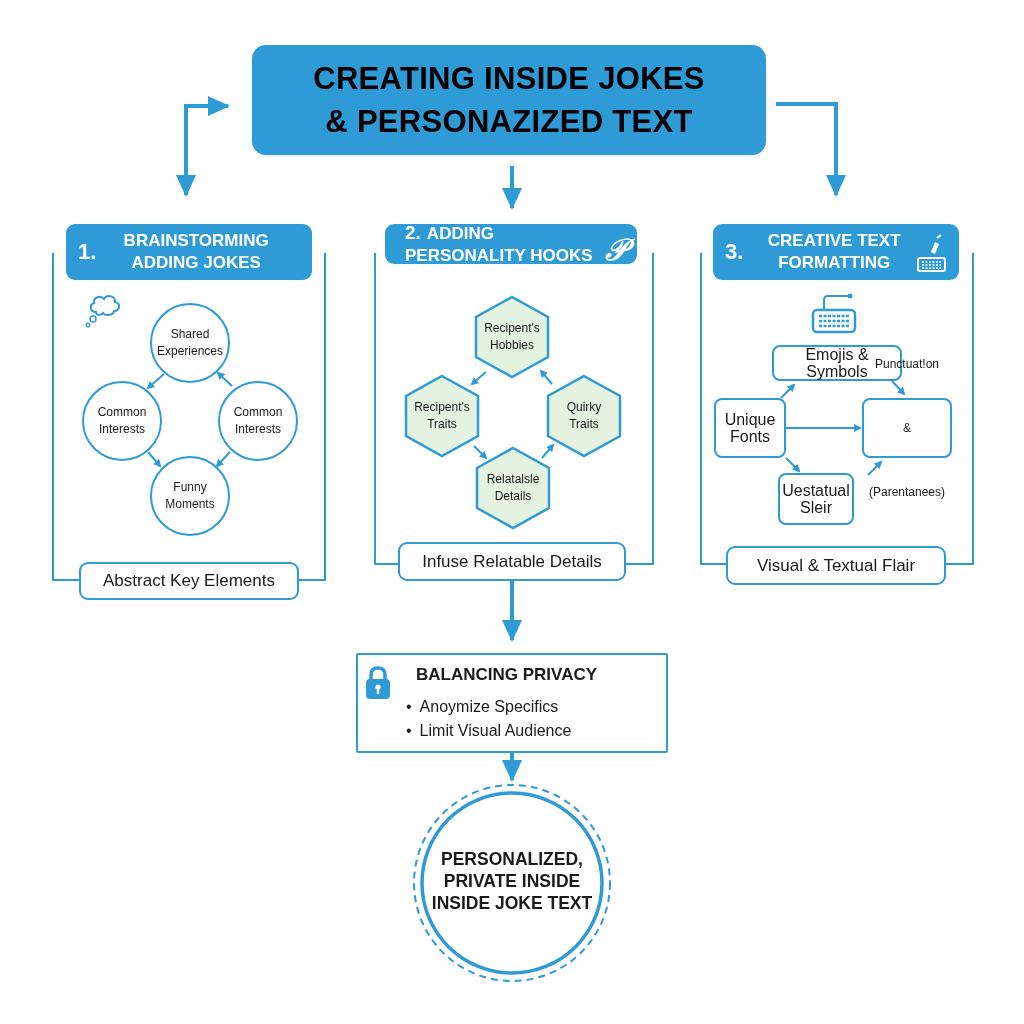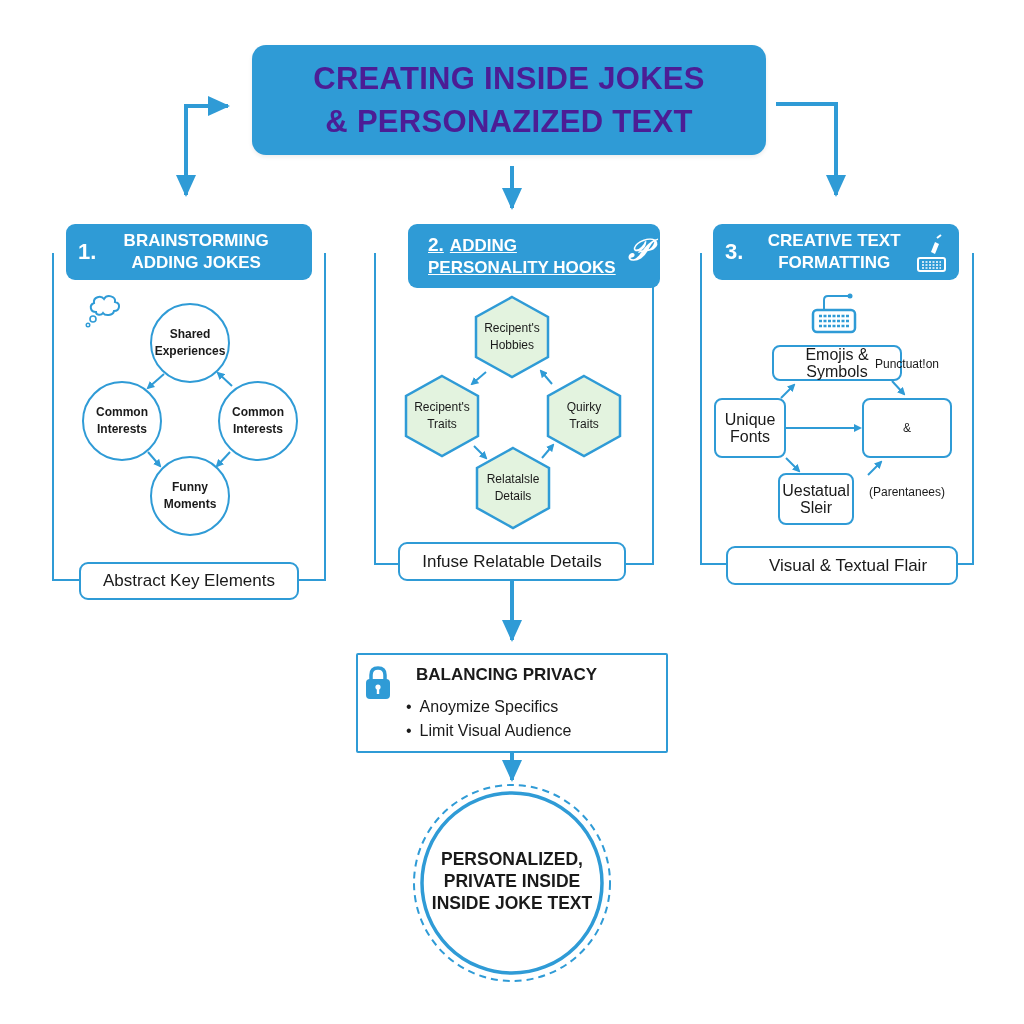--- a/index.html
+++ b/index.html
@@ -3,28 +3,28 @@
 <meta charset="utf-8">
 <style>
   html, body { margin:0; padding:0; }
   body { width:1024px; height:1024px; background:#ffffff; position:relative; overflow:hidden;
          font-family:"Liberation Sans", "DejaVu Sans", sans-serif; color:#1a1a1a; }
   .abs { position:absolute; }
   #connectors { position:absolute; left:0; top:0; width:1024px; height:1024px; pointer-events:none; }
   .title-box { left:252px; top:45px; width:514px; height:110px; background:#2f9bd6; border-radius:14px;
                display:flex; flex-direction:column; align-items:center; justify-content:center;
                box-shadow:0 2px 4px rgba(0,0,0,0.08); }
-  .title-line { color:#4c1d95; font-weight:bold; font-size:31px; letter-spacing:0.3px; line-height:43px; }
+  .title-line { color:#000000; font-weight:bold; font-size:31px; letter-spacing:0.3px; line-height:43px; }
   .panel { border:2.5px solid #2f9bd6; border-top:none; }
   .panel-head { background:#2f9bd6; border-radius:9px; color:#fff; font-weight:bold; display:flex; align-items:center; }
   .ph-num { font-size:22px; margin-right:10px; }
   .ph-text { font-size:17px; line-height:22px; text-align:center; }
   .circle { width:76px; height:76px; border:2.5px solid #2f9bd6; border-radius:50%; background:#fff;
             display:flex; flex-direction:column; align-items:center; justify-content:center;
-            font-size:12px; line-height:17px; text-align:center;font-weight:bold; }
+            font-size:12px; line-height:17px; text-align:center; }
   .hex { width:76px; height:84px; display:flex; flex-direction:column; align-items:center; justify-content:center;
          font-size:12px; line-height:17px; text-align:center; }
   .hex-wrap { position:absolute; width:76px; height:84px; }
   .hex-wrap svg { position:absolute; left:0; top:0; }
   .hex-wrap .hex { position:absolute; left:0; top:0; }
   .rbox { border:2.5px solid #2f9bd6; border-radius:8px; background:#fff; display:flex; flex-direction:column;
           align-items:center; justify-content:center; text-align:center; font-size:16px; line-height:17px; }
   .footer-box { border:2.5px solid #2f9bd6; border-radius:9px; background:#fff; display:flex; align-items:center;
                 justify-content:center; font-size:17px; }
   .privacy { left:356px; top:653px; width:308px; height:96px; border:2.5px solid #2f9bd6; border-radius:2px; background:#fff; }
@@ -107,21 +107,21 @@
   <span>Common</span>
   <span>Interests</span>
 </div>
 <div class="abs circle" style="left:150px; top:456px;">
   <span>Funny</span>
   <span>Moments</span>
 </div>
 <div class="abs footer-box" style="left:79px; top:562px; width:216px; height:34px;">Abstract Key Elements</div>
 
 <div class="abs panel" style="left:374px; top:253px; width:276px; height:310px;"></div>
-<div class="abs panel-head" style="left:408px; top:224px; width:252px; height:64px; padding-left:20px; box-sizing:border-box;text-decoration:underline;">
+<div class="abs panel-head" style="left:385px; top:224px; width:252px; height:40px; padding-left:20px; box-sizing:border-box;">
   <div class="ph-text" style="text-align:left;">
     <div><span class="ph-num" style="font-size:19px; margin-right:6px;">2.</span><span>ADDING</span></div>
     <div>PERSONALITY HOOKS</div>
   </div>
   <span style="position:absolute; right:10px; top:8px; font-size:30px; font-family:'DejaVu Serif', serif; font-style:italic;">𝒫</span>
 </div>
 <div class="hex-wrap" style="left:474px; top:295px;">
   <svg width="76" height="84" viewBox="0 0 76 84">
       <polygon points="38,2 74,22 74,62 38,82 2,62 2,22" fill="#e3f3df" stroke="#2f9bd6" stroke-width="2.5"></polygon>
     </svg>
@@ -188,21 +188,21 @@
 </div>
 <div class="abs rbox" style="left:862px; top:398px; width:86px; height:56px; font-size:12px; line-height:16px;gap:48px;">
   <span>Punctuat!on</span>
   <span>&amp;</span>
   <span>(Parentanees)</span>
 </div>
 <div class="abs rbox" style="left:778px; top:473px; width:72px; height:48px;">
   <span>Uestatual</span>
   <span>Sleir</span>
 </div>
-<div class="abs footer-box" style="left:726px; top:546px; width:216px; height:35px;padding-left:12px;">Visual &amp; Textual Flair</div>
+<div class="abs footer-box" style="left:726px; top:546px; width:216px; height:35px;">Visual &amp; Textual Flair</div>
 
 <div class="abs privacy">
   <svg style="position:absolute; left:6px; top:10px;" width="28" height="36" viewBox="0 0 28 36">
     <path d="M7,15 L7,10 Q7,3 14,3 Q21,3 21,10 L21,15" stroke="#2f9bd6" stroke-width="3.5" fill="none"></path>
     <rect x="2" y="14" width="24" height="20" rx="4" fill="#2f9bd6"></rect>
     <circle cx="14" cy="22" r="2.6" fill="#fff"></circle>
     <rect x="12.8" y="23" width="2.4" height="6" fill="#fff"></rect>
   </svg>
   <div class="privacy-title">BALANCING PRIVACY</div>
   <ul class="privacy-list">

